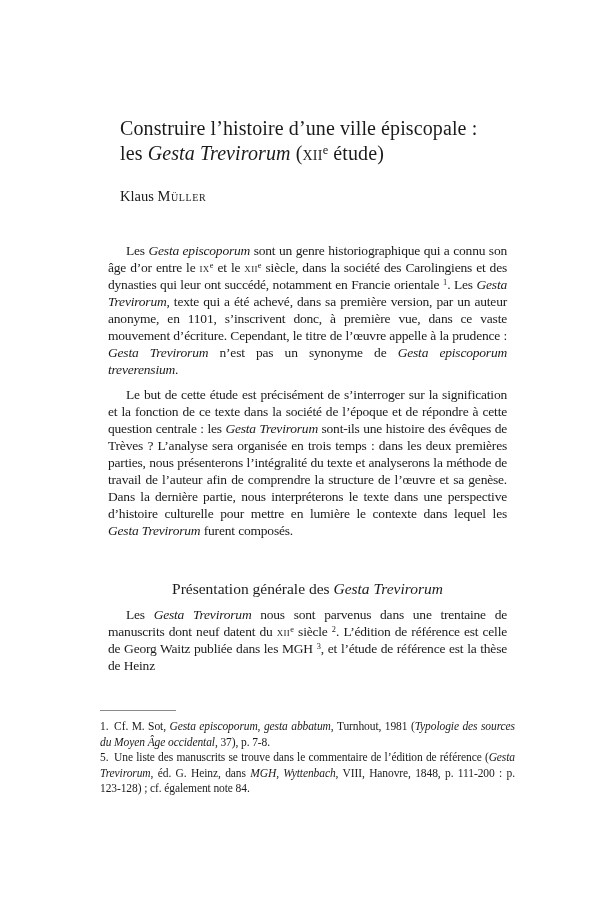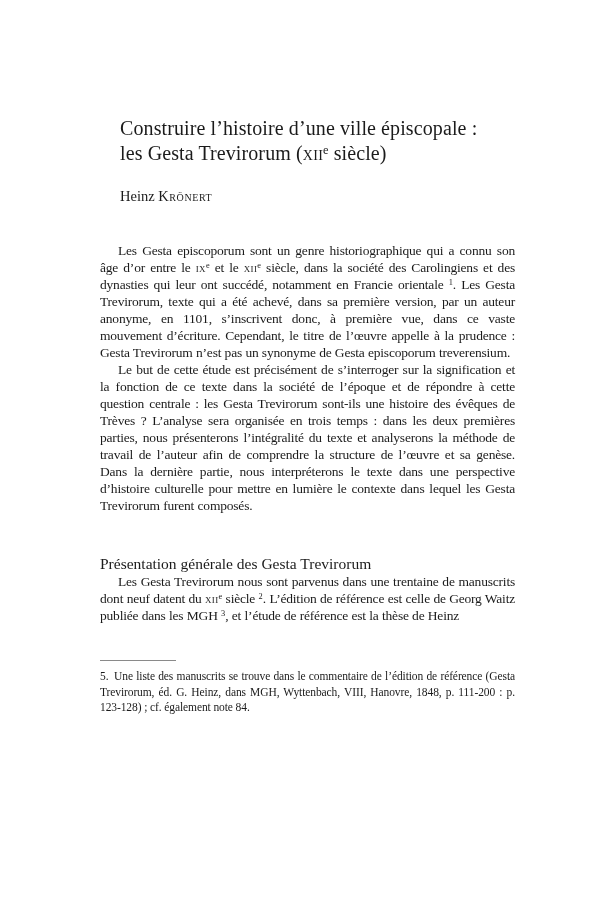--- a/index.html
+++ b/index.html
@@ -31,81 +31,83 @@
   }
   .title-line { display: block; white-space: nowrap; }
   .author {
     margin: 21px 0 0 20px;
     font-size: 14.5px;
     line-height: 18px;
   }
   .author .sc { letter-spacing: 0.6px; }
   .body-text { margin-top: 37px; }
   p.para {
-    margin: 0;
+    margin: 8px;
     font-size: 13.5px;
     line-height: 17px;
     text-align: justify;
     text-indent: 18px;
     letter-spacing: -0.2px;
     word-spacing: 0.2px;
   }
   h2.section-heading {
     margin: 40px 0 0 0;
     font-size: 15.5px;
     line-height: 19px;
     font-weight: normal;
+    text-align: center;
   }
   .after-heading { margin-top: 23px; }
   .footnotes { margin-top: 36px; }
   .fn-rule {
     width: 76px;
     height: 0;
     border-top: 1px solid #8a8a8a;
     margin: 0 0 8px 0;
   }
   p.fn {
     margin: 0;
     font-size: 11.5px;
     line-height: 15.5px;
     text-align: justify;
     letter-spacing: -0.1px;
   }
   
-  .it { }
+  .it { font-style: italic; }
   .sc { font-variant: small-caps; letter-spacing: 0.3px; }
   .sup {
     font-size: 0.62em;
     line-height: 0;
     position: relative;
     top: -0.45em;
     letter-spacing: 0;
   }
 </style>
 </head>
 <body>
 
 <div class="page">
   <div class="content">
 
     <h1 class="title">
       <span class="title-line"><span>Construire l’histoire d’une ville épiscopale&nbsp;:</span></span>
-      <span class="title-line"><span>les </span><span class="it">Gesta Trevirorum</span><span> (</span><span class="sc">xii</span><span class="sup">e</span><span> siècle)</span></span>
+      <span class="title-line"><span>les </span><span class="it">Gesta Trevirorum</span><span> (</span><span class="sc">xii</span><span class="sup">e</span><span> étude)</span></span>
     </h1>
 
-    <div class="author"><span>Heinz </span><span class="sc">Krönert</span></div>
+    <div class="author"><span>Klaus </span><span class="sc">Müller</span></div>
 
     <div class="body-text">
       <p class="para"><span>Les </span><span class="it">Gesta episcoporum</span><span> sont un genre historiographique qui a connu son âge d’or entre le </span><span class="sc">ix</span><span class="sup">e</span><span> et le </span><span class="sc">xii</span><span class="sup">e</span><span> siècle, dans la société des Carolingiens et des dynasties qui leur ont succédé, notamment en Francie orientale&nbsp;</span><span class="sup">1</span><span>. Les </span><span class="it">Gesta Trevirorum</span><span>, texte qui a été achevé, dans sa première version, par un auteur anonyme, en 1101, s’inscrivent donc, à première vue, dans ce vaste mouvement d’écriture. Cependant, le titre de l’œuvre appelle à la prudence&nbsp;: </span><span class="it">Gesta Trevirorum</span><span> n’est pas un synonyme de </span><span class="it">Gesta episcoporum treverensium</span><span>.</span></p>
       <p class="para"><span>Le but de cette étude est précisément de s’interroger sur la signification et la fonction de ce texte dans la société de l’époque et de répondre à cette question centrale&nbsp;: les </span><span class="it">Gesta Trevirorum</span><span> sont-ils une histoire des évêques de Trèves&nbsp;? L’analyse sera organisée en trois temps&nbsp;: dans les deux premières parties, nous présenterons l’intégralité du texte et analyserons la méthode de travail de l’auteur afin de comprendre la structure de l’œuvre et sa genèse. Dans la dernière partie, nous interpréterons le texte dans une perspective d’histoire culturelle pour mettre en lumière le contexte dans lequel les </span><span class="it">Gesta Trevirorum</span><span> furent composés.</span></p>
 
       <h2 class="section-heading"><span>Présentation générale des </span><span class="it">Gesta Trevirorum</span></h2>
 
       <p class="para after-heading"><span>Les </span><span class="it">Gesta Trevirorum</span><span> nous sont parvenus dans une trentaine de manuscrits dont neuf datent du </span><span class="sc">xii</span><span class="sup">e</span><span> siècle&nbsp;</span><span class="sup">2</span><span>. L’édition de référence est celle de Georg Waitz publiée dans les MGH&nbsp;</span><span class="sup">3</span><span>, et l’étude de référence est la thèse de Heinz</span></p>
     </div>
 
     <div class="footnotes">
       <div class="fn-rule"></div>
+      <p class="fn"><span>1. Cf. M. Sot, </span><span class="it">Gesta episcoporum, gesta abbatum</span><span>, Turnhout, 1981 (</span><span class="it">Typologie des sources du Moyen Âge occidental</span><span>, 37), p. 7-8.</span></p>
       <p class="fn"><span>5. Une liste des manuscrits se trouve dans le commentaire de l’édition de référence (</span><span class="it">Gesta Trevirorum</span><span>, éd. G. Heinz, dans </span><span class="it">MGH, Wyttenbach</span><span>, VIII, Hanovre, 1848, p. 111-200&nbsp;: p. 123-128)&nbsp;; cf. également note 84.</span></p>
     </div>
 
   </div>
 </div>
 
 </body></html>

